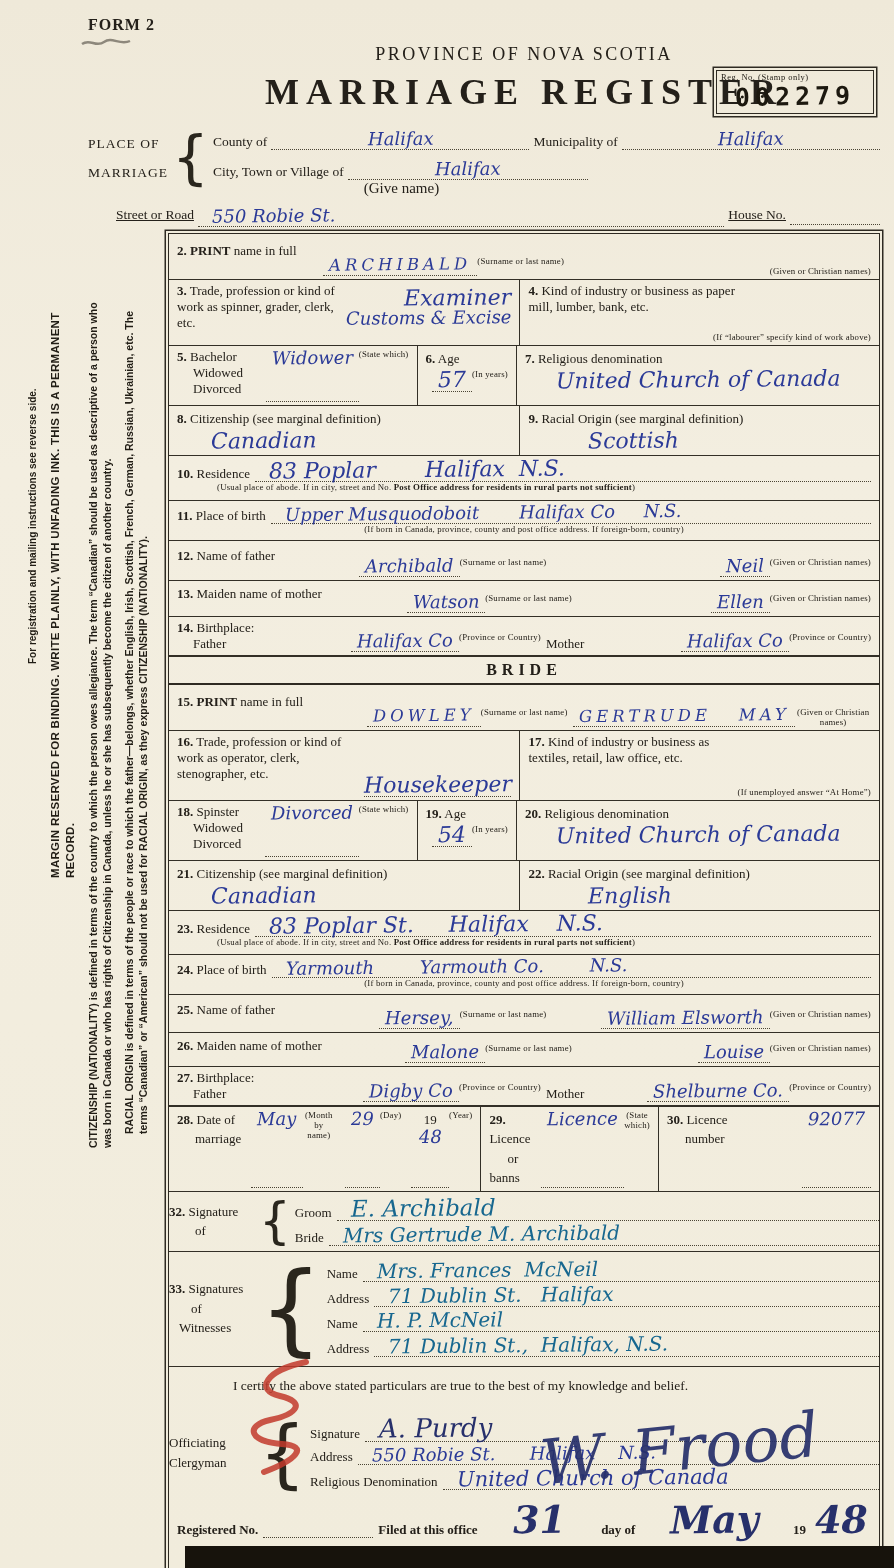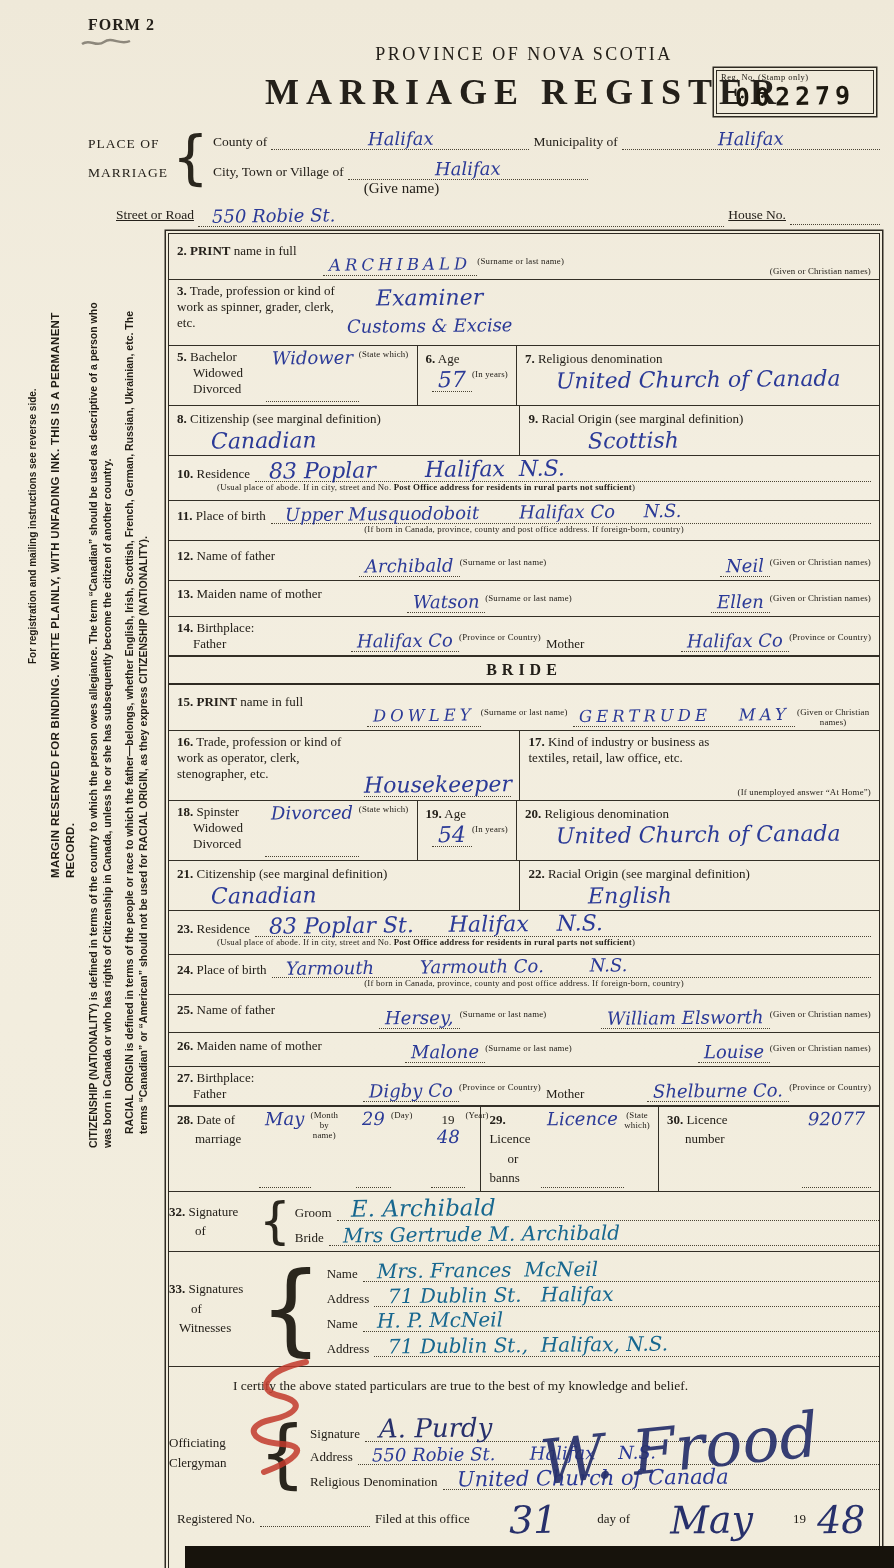--- a/index.html
+++ b/index.html
@@ -80,29 +80,29 @@
   .hw-center { text-align:center; margin-top:2px; }
 
   
   .hw { font-family:"DejaVu Serif", serif; font-style:italic; font-size:18px; line-height:1;
     color:var(--ink-blue,#2b3a97); white-space:pre; display:inline-block; transform:rotate(-.6deg); }
   .hw-caps { letter-spacing:4px; font-size:16.5px; }
   .hw-teal { color:var(--ink-teal,#17678f); font-size:20px; }
   .hw-dark { color:var(--ink-dark,#27306b); }
   .hw-big { font-size:22px; }
   .hw-huge { font-size:38px; position:relative; top:-10px; color:var(--ink-dark,#27306b); }
-  .hw-stack { display:flex; flex-direction:column; gap:8px; align-items:center; padding-top:4px;margin-left:6px; }
+  .hw-stack { display:flex; flex-direction:column; align-items:flex-end; padding-top:4px;margin-left:6px; }
 
   .two-line { line-height:1.5; }
   .sigblock { display:flex; align-items:center; gap:4px; padding:0; }
   .siglines { flex:1; display:flex; flex-direction:column; gap:3px; }
   .lblcol { width:86px; flex:none; }
   .certify { font-size:13.5px; padding:8px 0 6px 56px; }
 
-  .reg-row { align-items:flex-start; padding-top:8px; }
+  .reg-row { align-items:center; padding-top:8px;font-weight:bold; }
   .dotfill { border-bottom:1px dotted #4a4434; min-height:16px; text-align:center; }
   .w60 { width:60px; }
   .issuer-caption-row { display:flex; justify-content:flex-end; padding:2px 26px 0 0; border-bottom:none; }
   .issuer-caption { border-top:1px solid #332f26; font-size:12px; padding:2px 26px; }
   .see-other { font-weight:bold; font-size:11.5px; padding:10px 0 0 10px; letter-spacing:.5px; }
 
   
   .red-scribble { position:absolute; left:236px; top:1356px; pointer-events:none; }
   .issuer-sig { position:absolute; left:540px; top:1412px; font-family:"DejaVu Serif", serif;
     font-style:italic; font-size:62px; color:var(--ink-dark,#27306b); transform:rotate(-6deg);
@@ -186,20 +186,27 @@
       <div class="cell" style="display:flex; gap:4px">
         <span class="q" style="width:56%">
           <b>3.</b>
           <span>Trade, profession or kind of work as spinner, grader, clerk, etc.</span>
         </span>
         <span class="hw-stack">
           <span class="hw hw-big">Examiner</span>
           <span class="hw">Customs &amp; Excise</span>
         </span>
       </div>
+      <div class="cell" style="display:flex; flex-direction:column; justify-content:space-between">
+        <span class="q" style="width:62%">
+          <b>4.</b>
+          <span>Kind of industry or business as paper mill, lumber, bank, etc.</span>
+        </span>
+        <span class="hint right">(If “labourer” specify kind of work above)</span>
+      </div>
     </div>
 
     <div class="row grid c567" style="min-height:60px">
       <div class="cell" style="display:flex; gap:20px">
         <span class="q">
           <span class="nowrap"><b>5.</b> <span>Bachelor</span></span><br>
           <span class="opt-ind">Widowed</span><br>
           <span class="opt-ind">Divorced</span>
         </span>
         <span class="blank" style="flex:1">
@@ -412,21 +419,21 @@
         <span class="hint">(Province or Country)</span>
       </span>
       <span class="q">Mother</span>
       <span class="blank" style="flex:1">
         <span class="line"><span class="hw">Shelburne Co.</span></span>
         <span class="hint">(Province or Country)</span>
       </span>
     </div>
 
     <div class="row grid c282930" style="min-height:46px">
-      <div class="cell" style="display:flex; gap:18px">
+      <div class="cell" style="display:flex; gap:10px">
         <span class="q two-line"><b>28.</b> <span>Date of</span><br><span style="padding-left:18px">marriage</span></span>
         <span class="blank" style="flex:1.1">
           <span class="line"><span class="hw">May</span></span>
           <span class="hint">(Month by name)</span>
         </span>
         <span class="blank" style="flex:.7">
           <span class="line"><span class="hw">29</span></span>
           <span class="hint">(Day)</span>
         </span>
         <span class="blank" style="flex:.8">

